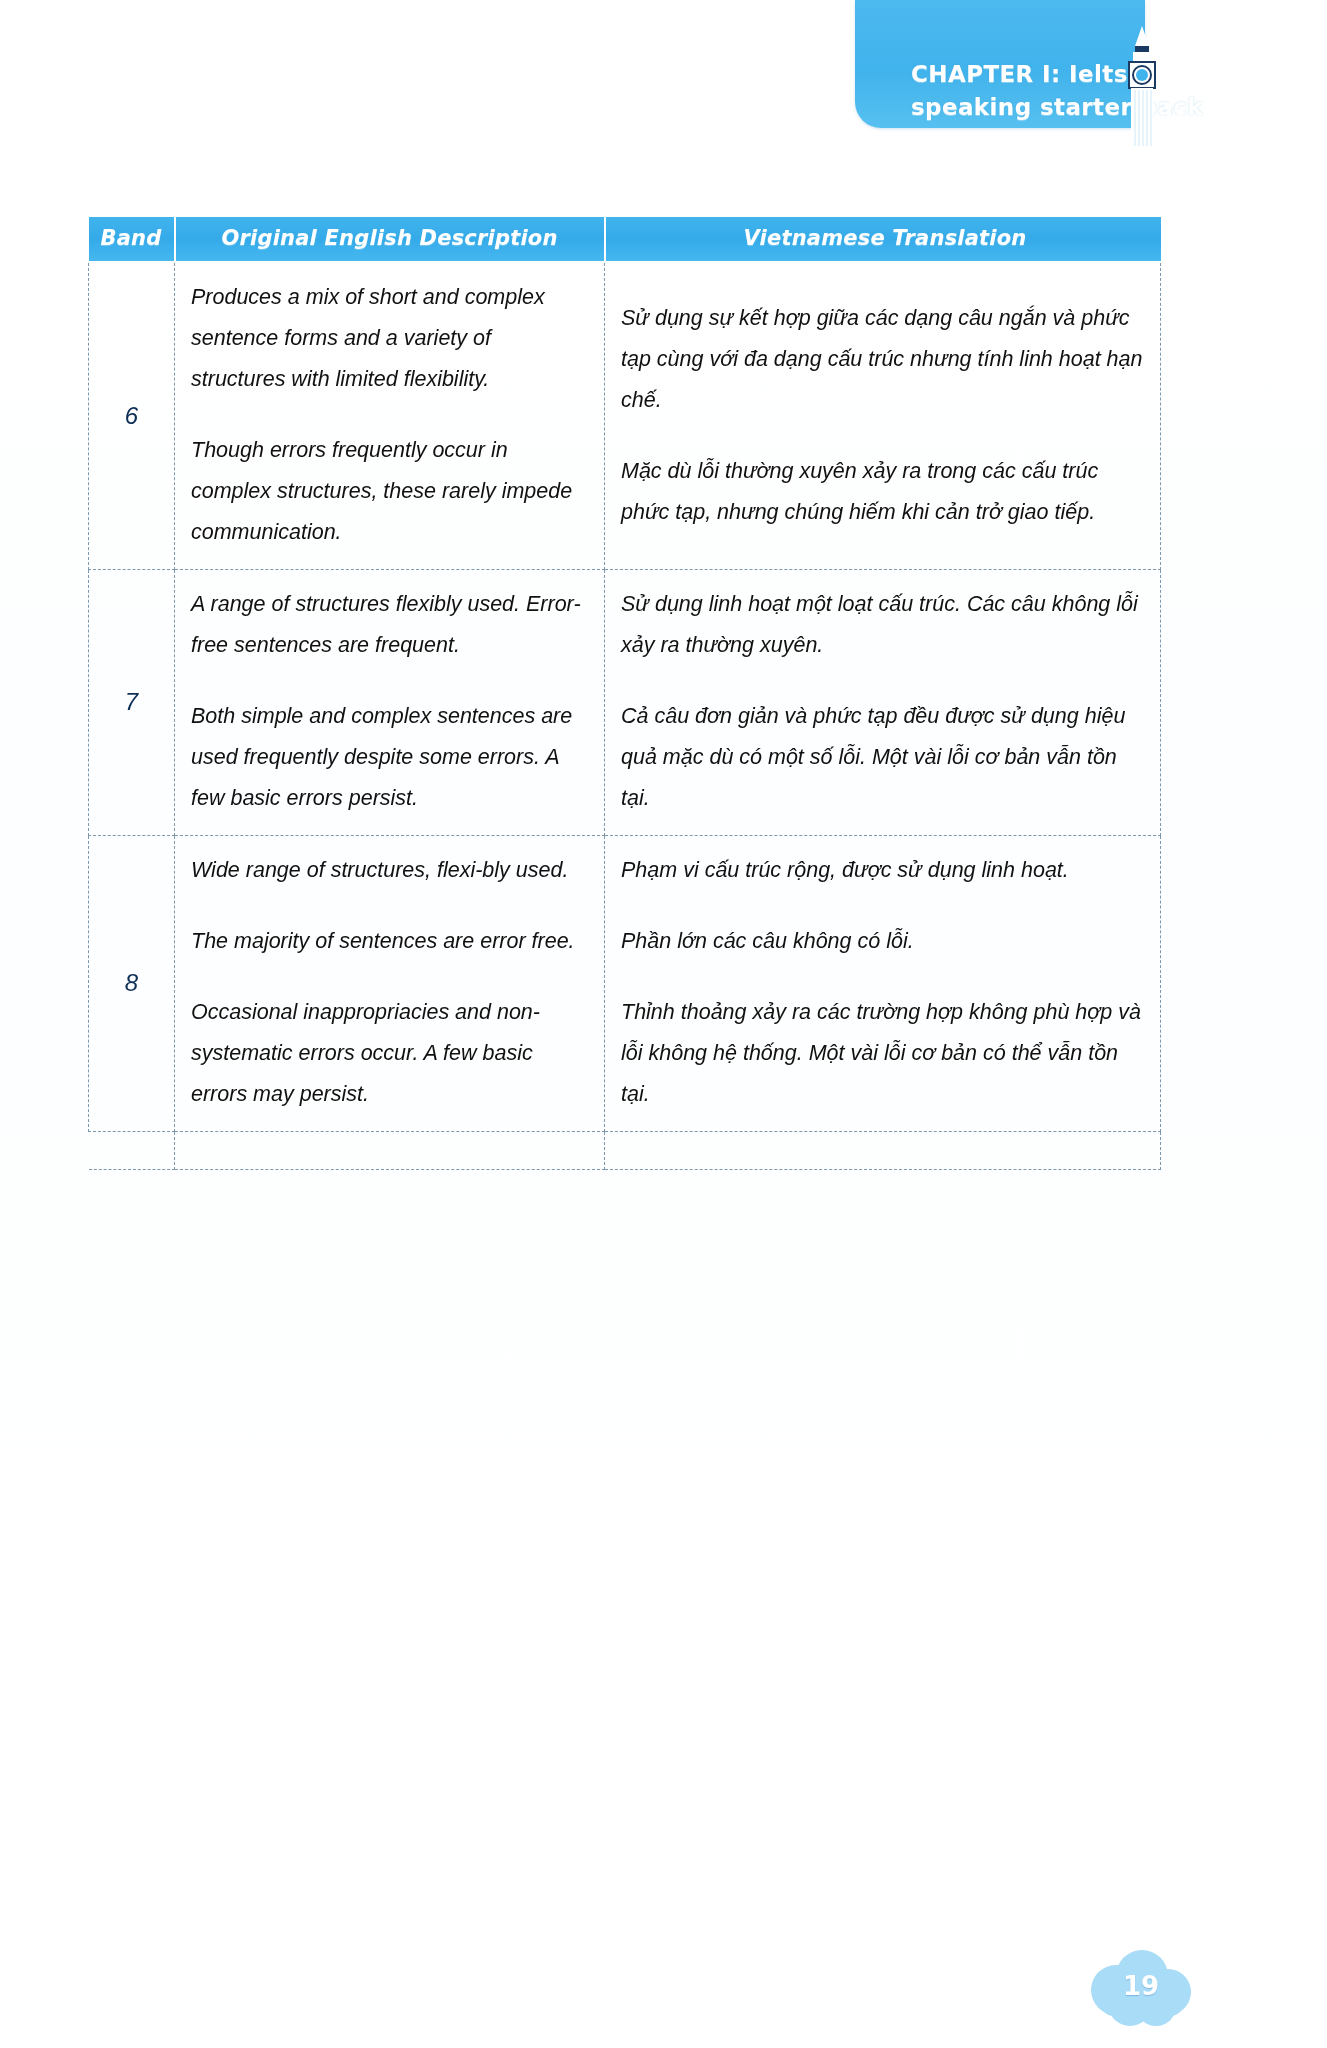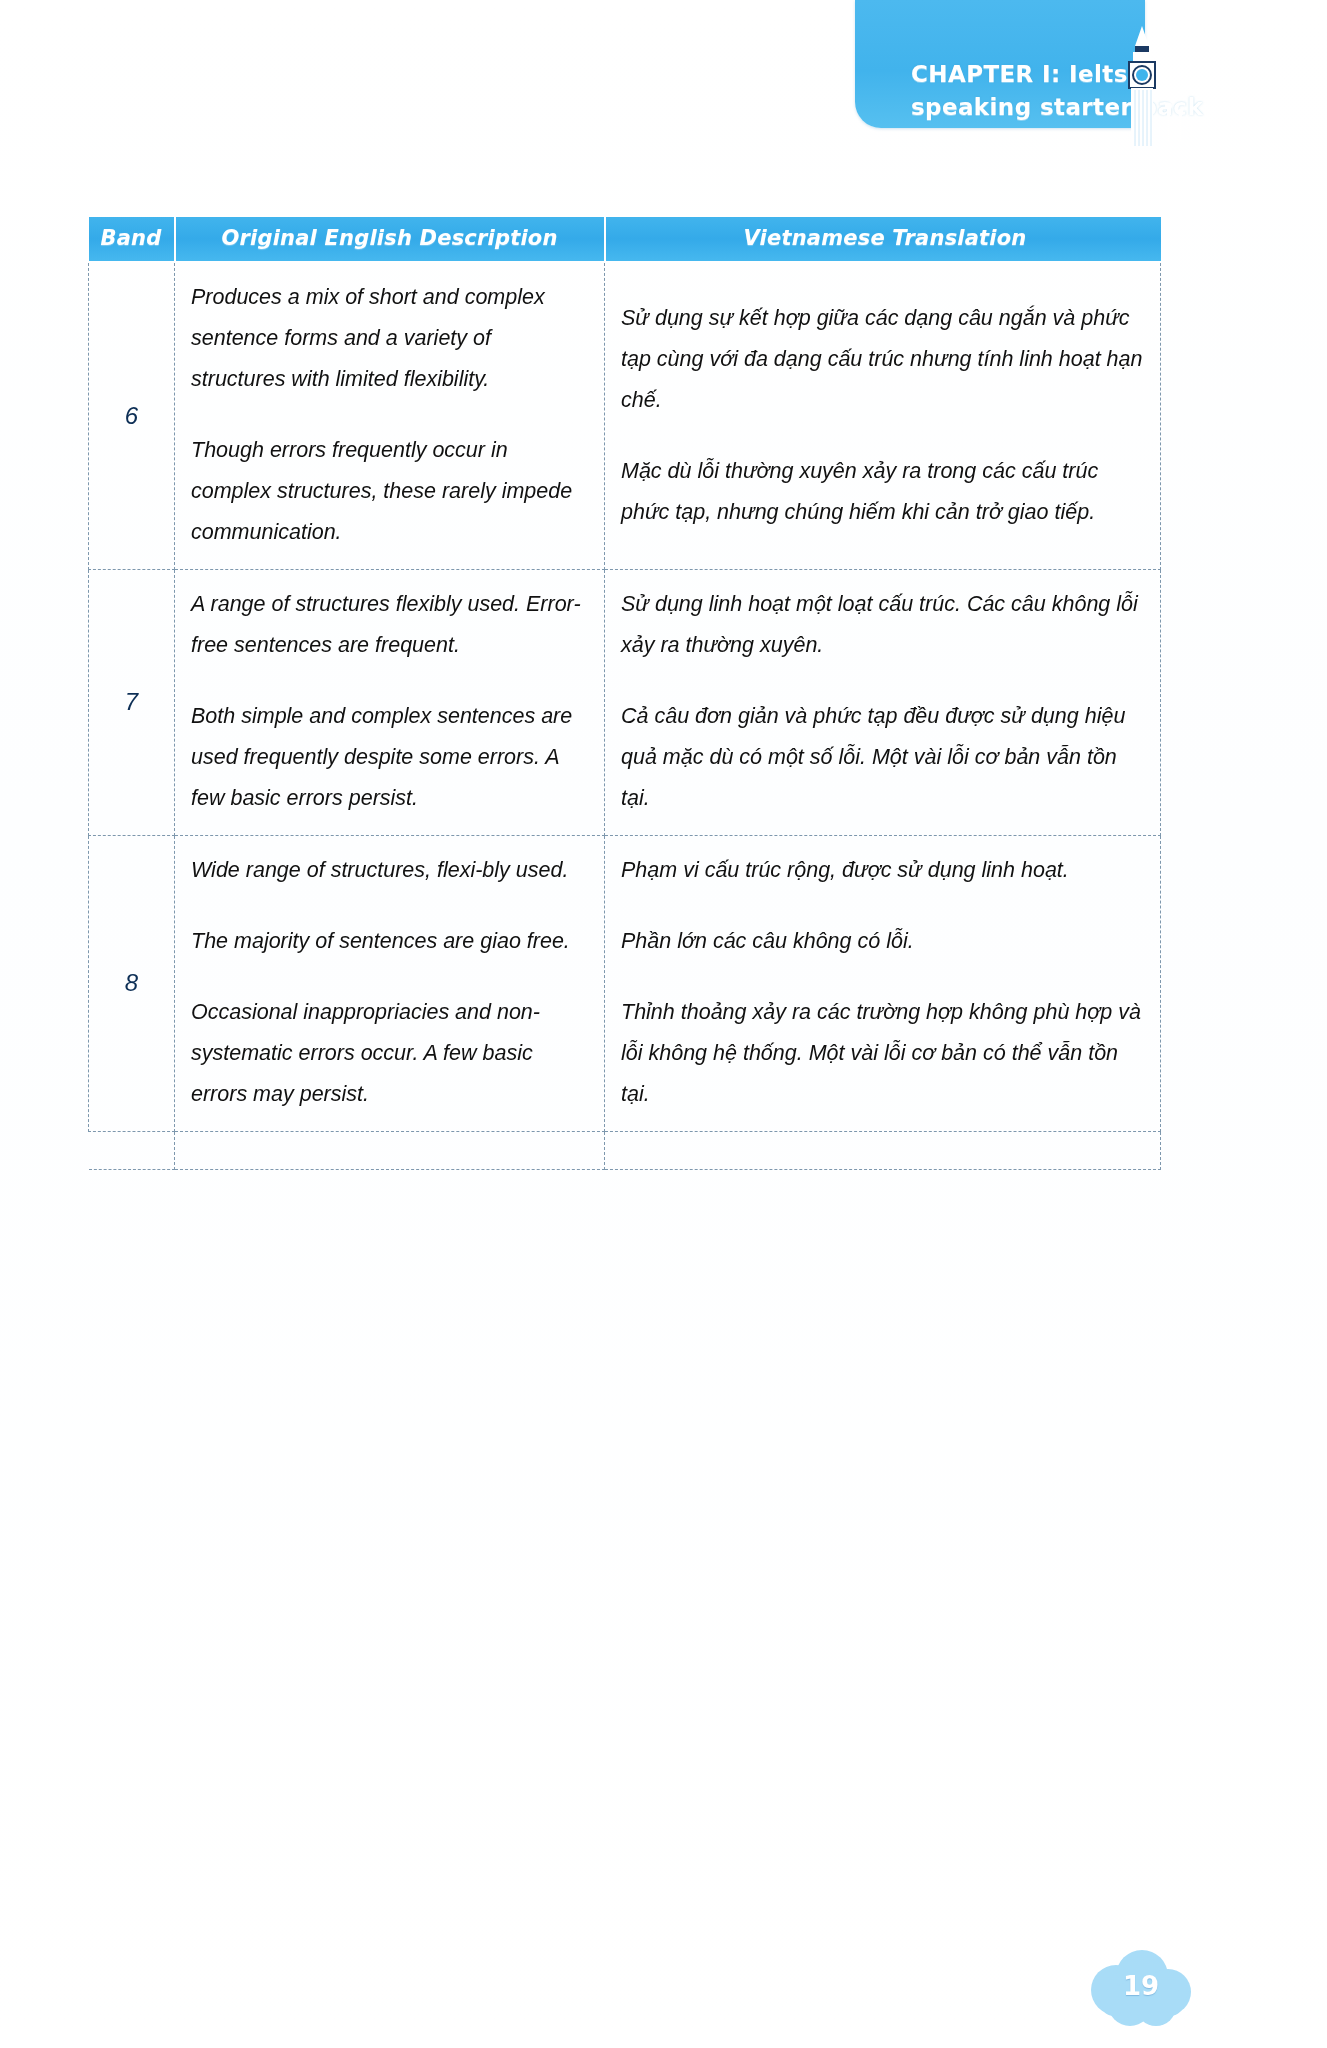--- a/index.html
+++ b/index.html
@@ -213,21 +213,21 @@
           <td>
             <p>Sử dụng linh hoạt một loạt cấu trúc. Các câu không lỗi xảy ra thường xuyên.</p>
             <p>Cả câu đơn giản và phức tạp đều được sử dụng hiệu quả mặc dù có một số lỗi. Một vài lỗi cơ bản vẫn tồn tại.</p>
           </td>
         </tr>
 
         <tr class="data-row">
           <td class="band-cell">8</td>
           <td>
             <p>Wide range of structures, flexi-bly used.</p>
-            <p>The majority of sentences are giao free.</p>
+            <p>The majority of sentences are error free.</p>
             <p>Occasional inappropriacies and non-systematic errors occur. A few basic errors may persist.</p>
           </td>
           <td>
             <p>Phạm vi cấu trúc rộng, được sử dụng linh hoạt.</p>
             <p>Phần lớn các câu không có lỗi.</p>
             <p>Thỉnh thoảng xảy ra các trường hợp không phù hợp và lỗi không hệ thống. Một vài lỗi cơ bản có thể vẫn tồn tại.</p>
           </td>
         </tr>
 
         <tr class="tail-row">

